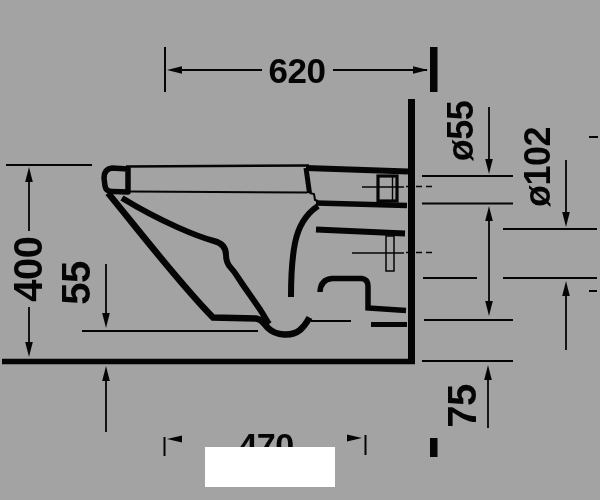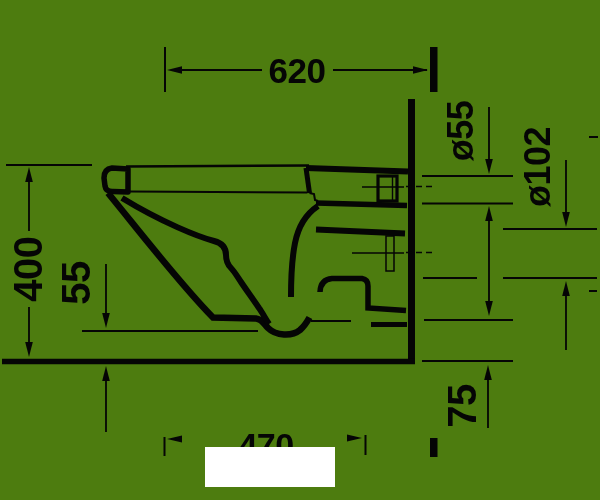--- a/index.html
+++ b/index.html
@@ -1,16 +1,16 @@
 <!DOCTYPE html>
 <html><head>
 <meta charset="utf-8">
 <style>
   html,body{margin:0;padding:0;background:#ffffff;}
-  .canvas{position:relative;width:600px;height:500px;background:#4d7c0f;overflow:hidden;font-family:"Liberation Sans",sans-serif;}
+  .canvas{position:relative;width:600px;height:500px;background:#a3a3a3;overflow:hidden;font-family:"Liberation Sans",sans-serif;}
   svg{display:block;}
   text{font-family:"Liberation Sans",sans-serif;font-weight:700;fill:#050505;letter-spacing:-0.5px;}
 </style>
 </head>
 <body>
 
 <div class="canvas">
 <svg width="600" height="500" viewBox="0 0 600 500">
 
   <g stroke="#050505" fill="none">

